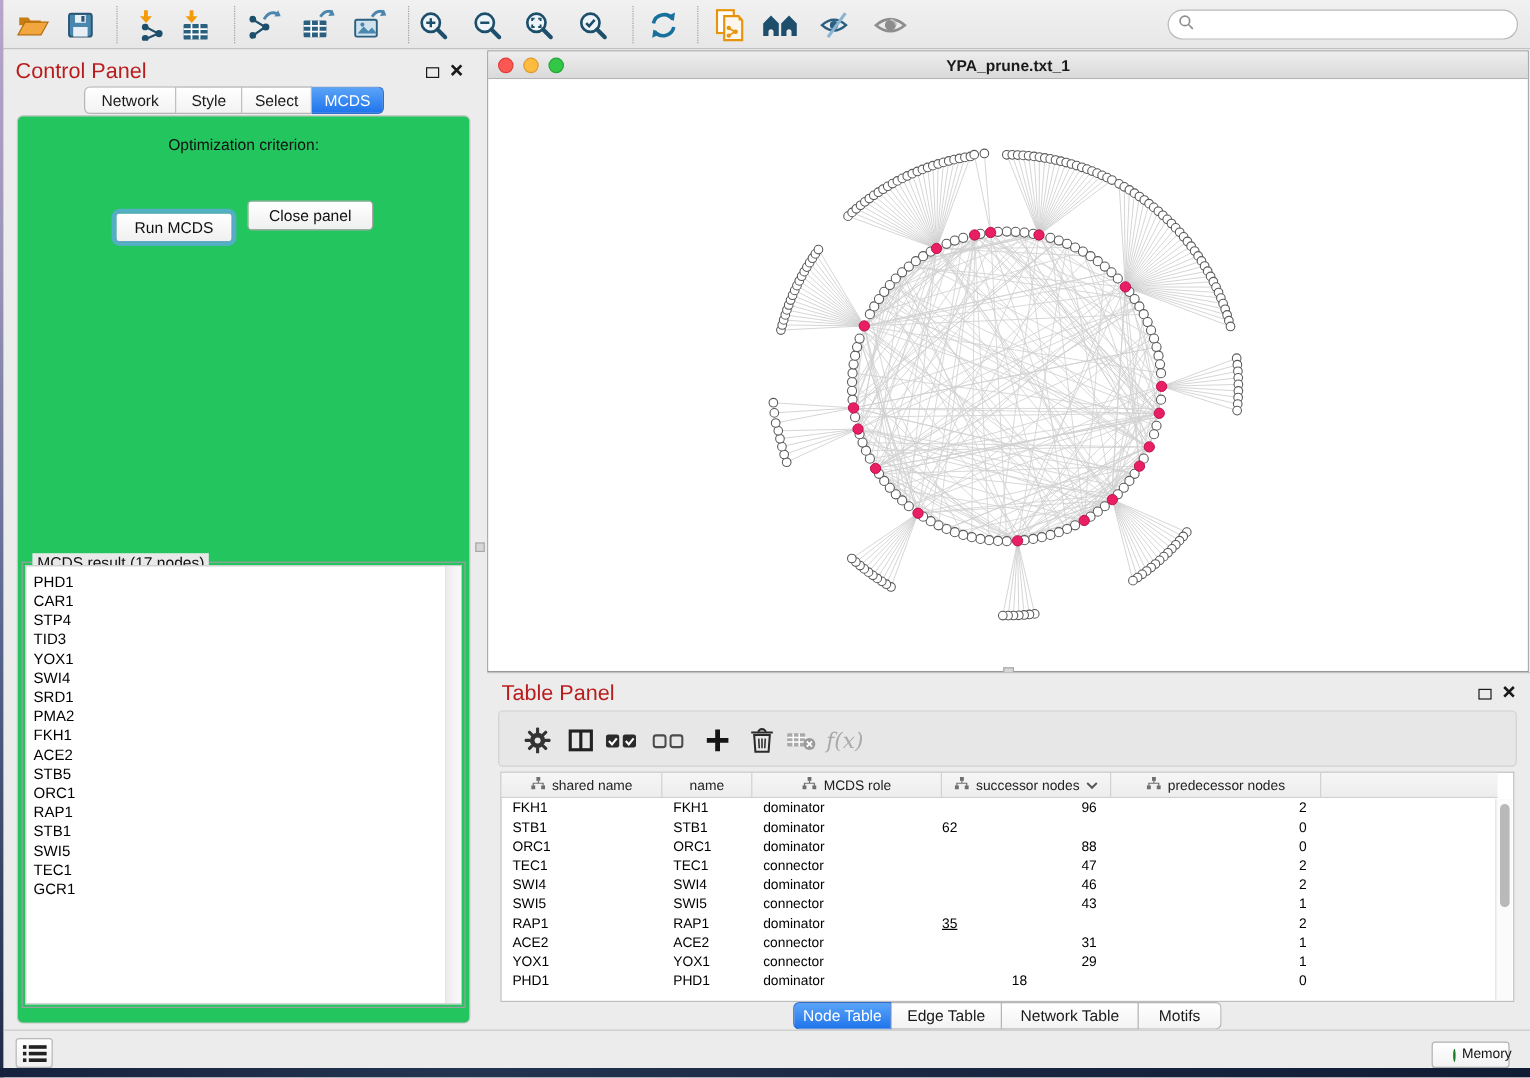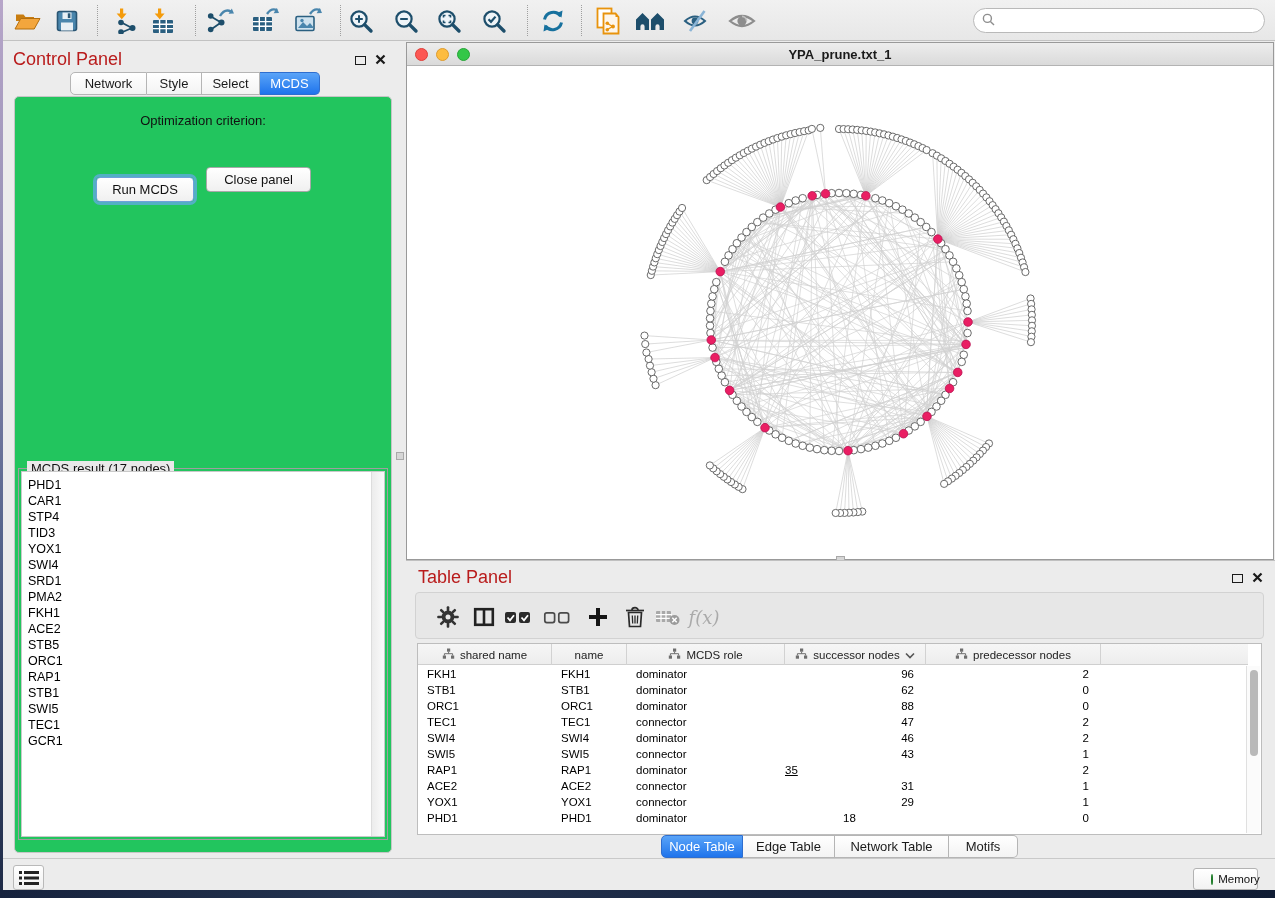--- a/index.html
+++ b/index.html
@@ -1095,21 +1095,21 @@
           <div class="td" style="width: 134px; text-align: left; padding: 0px 0px 0px 9px;">FKH1</div>
           <div class="td" style="width: 75px; text-align: left; padding: 0px 0px 0px 9px;">FKH1</div>
           <div class="td" style="width: 158px; text-align: left; padding: 0px 0px 0px 9px;">dominator</div>
           <div class="td" style="width: 141px; text-align: right; padding: 0px 12px 0px 0px;">96</div>
           <div class="td" style="width: 175px; text-align: right; padding: 0px 12px 0px 0px;">2</div>
         </div>
         <div class="trow" style="top: 38px;">
           <div class="td" style="width: 134px; text-align: left; padding: 0px 0px 0px 9px;">STB1</div>
           <div class="td" style="width: 75px; text-align: left; padding: 0px 0px 0px 9px;">STB1</div>
           <div class="td" style="width: 158px; text-align: left; padding: 0px 0px 0px 9px;">dominator</div>
-          <div class="td" style="width: 141px; text-align: right; padding: 0px 12px 0px 0px;">62</div>
+          <div class="td" style="width: 141px; padding: 0px 12px 0px 0px;">62</div>
           <div class="td" style="width: 175px; text-align: right; padding: 0px 12px 0px 0px;">0</div>
         </div>
         <div class="trow" style="top: 54px;">
           <div class="td" style="width: 134px; text-align: left; padding: 0px 0px 0px 9px;">ORC1</div>
           <div class="td" style="width: 75px; text-align: left; padding: 0px 0px 0px 9px;">ORC1</div>
           <div class="td" style="width: 158px; text-align: left; padding: 0px 0px 0px 9px;">dominator</div>
           <div class="td" style="width: 141px; text-align: right; padding: 0px 12px 0px 0px;">88</div>
           <div class="td" style="width: 175px; text-align: right; padding: 0px 12px 0px 0px;">0</div>
         </div>
         <div class="trow" style="top: 70px;">

